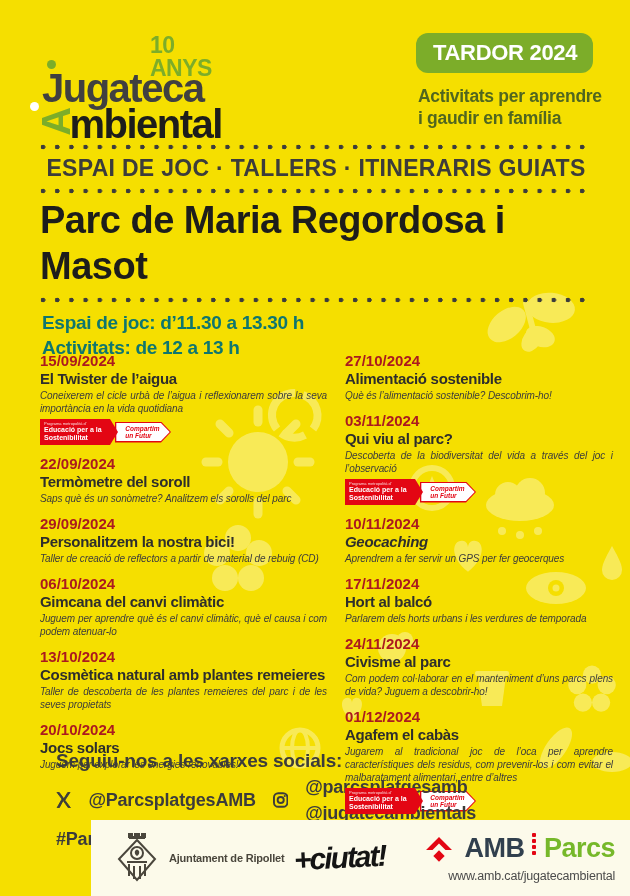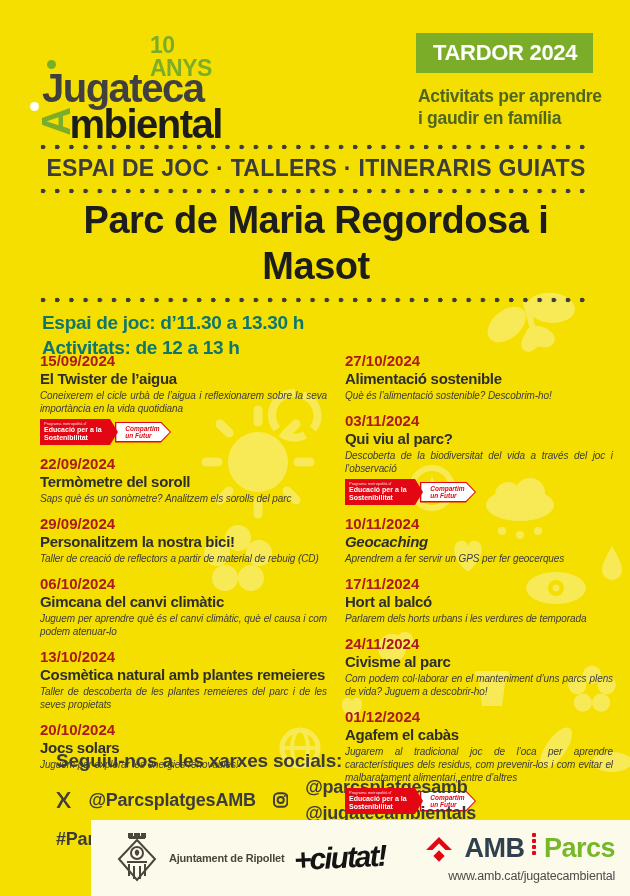--- a/index.html
+++ b/index.html
@@ -13,30 +13,30 @@
   #doodles { position:absolute; inset:0; opacity:.34; pointer-events:none; }
   
   .logo-block { position:absolute; left:42px; top:30px; line-height:1; }
   .anniversary { position:absolute; left:108px; top:4px; color:#7CAD29; font-weight:bold; font-size:23px; letter-spacing:-.5px; }
   .logo-line1 { position:relative; font-size:40px; font-weight:800; color:#404040; letter-spacing:-1.5px; margin-top:38px; }
   .j-dot { position:absolute; left:5px; top:-8px; width:9px; height:9px; border-radius:50%; background:#7CAD29; }
   .logo-line2 { position:relative; font-size:40px; font-weight:800; color:#1D1D1B; letter-spacing:-1.5px; margin-top:-4px; }
   .logo-a { display:inline-block; transform:rotate(-90deg) translate(2px,0); color:#7CAD29; font-weight:800; }
   .a-dot { position:absolute; left:-12px; top:-2px; width:9px; height:9px; border-radius:50%; background:#FFFFFF; }
   .season-badge { position:absolute; left:416px; top:33px; width:177px; background:#7CAD29; color:#FFFFFF;
-    font-size:22px; font-weight:bold; padding:7px 0 7px 17px; letter-spacing:-.3px; }
+    font-size:22px; font-weight:bold; padding:7px 0 7px 17px; letter-spacing:-.3px;border-radius:12px; }
   .tagline { position:absolute; left:418px; top:86px; color:#50661F; font-size:17.5px; font-weight:bold; line-height:1.25; letter-spacing:-.3px; }
   
   .dots { position:absolute; left:40px; width:552px; height:6px;
     background-image:radial-gradient(circle at 3px 3px, #3C3C3B 2.1px, transparent 2.6px);
     background-size:14.2px 6px; background-repeat:repeat-x; }
   
   .subtitle { position:absolute; left:40px; top:155px; width:552px; text-align:center;
     font-size:23px; font-weight:bold; color:#3C3C3B; letter-spacing:.3px; }
-  .main-title { position:absolute; left:40px; top:197px; width:552px; text-align:center;
+  .main-title { position:absolute; left:40px; top:197px; width:552px; 
     font-size:38px; line-height:1.22; font-weight:800; color:#1D1D1B; letter-spacing:-.5px; }
   
   .hours { position:absolute; left:42px; top:310px; color:#0f766e; font-weight:800; font-size:19px; line-height:1.32; letter-spacing:-.3px; }
   
   .col { position:absolute; top:352px; }
   .col-left  { left:40px;  width:287px; }
   .col-right { left:345px; width:268px; }
   .event { margin-bottom:10px; }
   .event .date  { color:#AB1A1F; font-size:15px; font-weight:800; line-height:17px; }
   .event .title { color:#2E2E2C; font-size:15px; font-weight:800; line-height:17px; margin-top:1px; letter-spacing:-.3px; }

